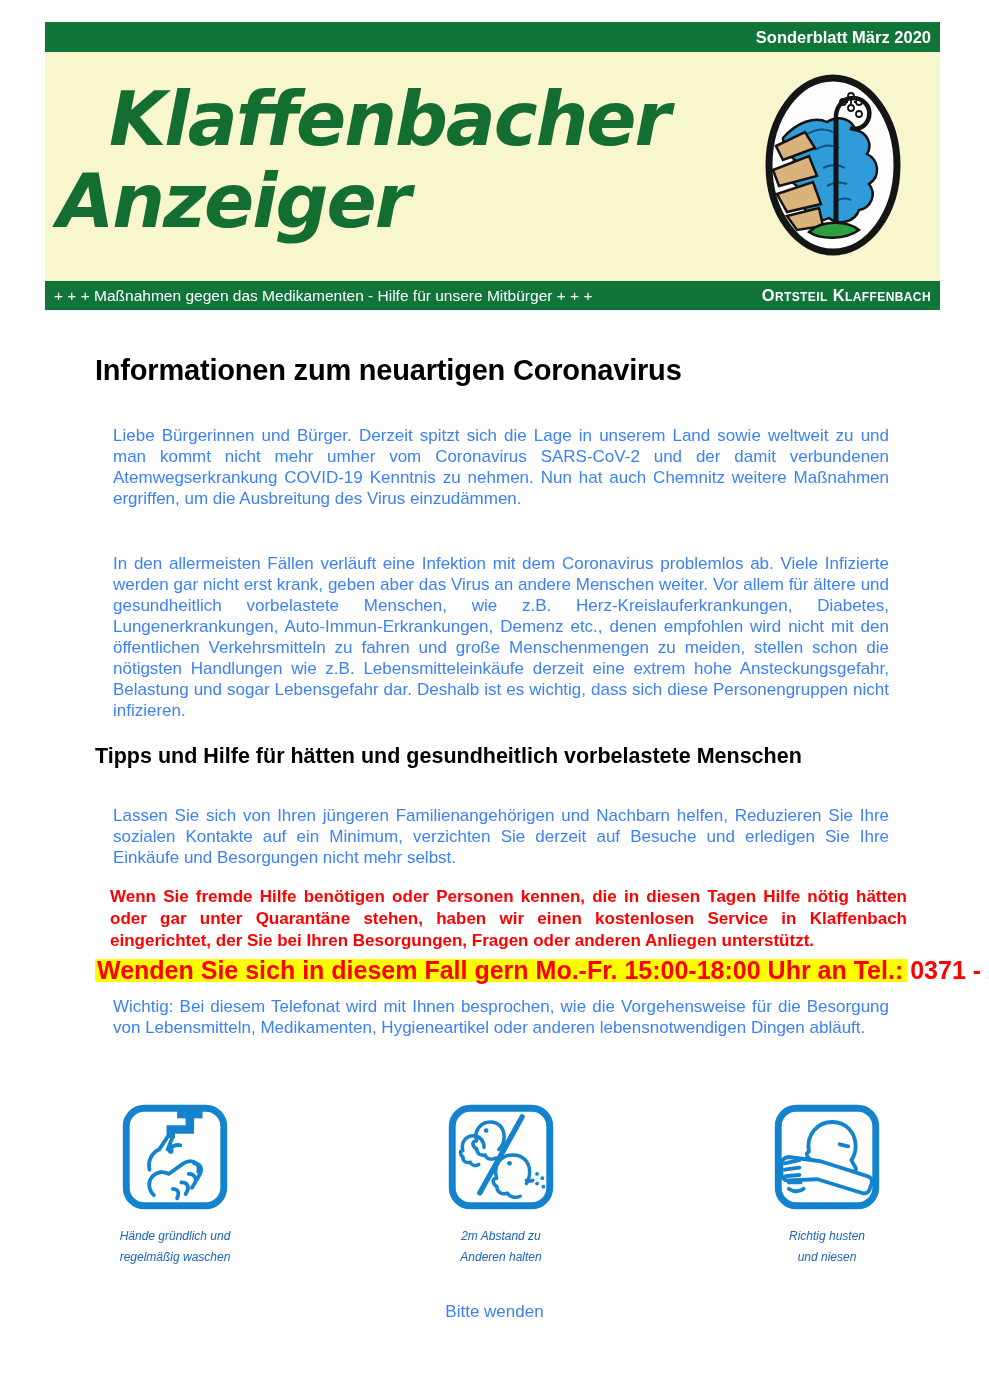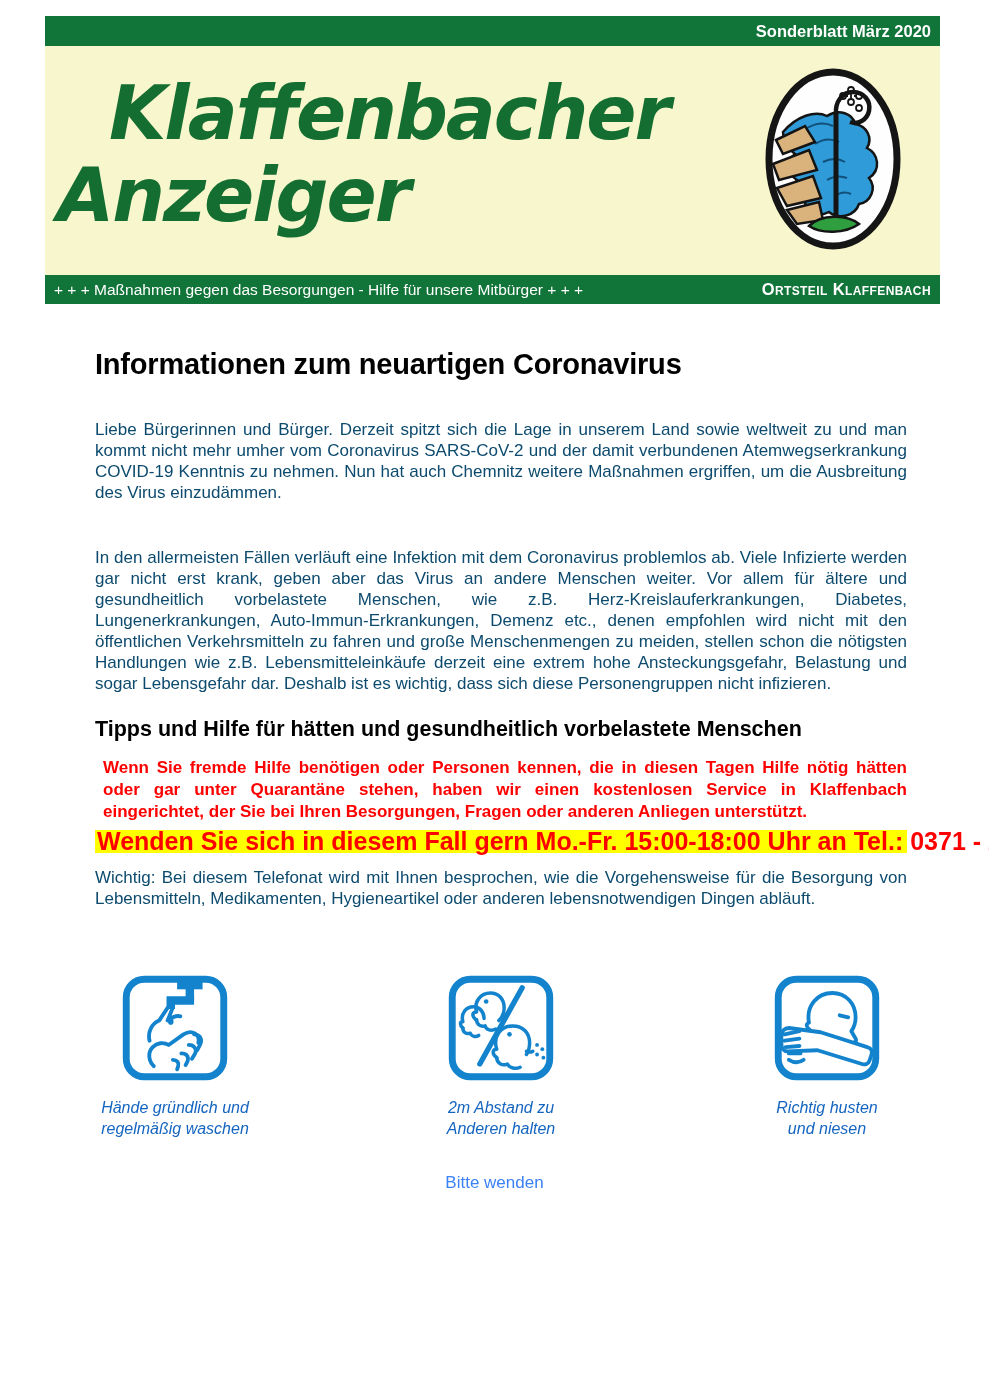--- a/index.html
+++ b/index.html
@@ -5,21 +5,21 @@
   html, body { margin: 0; padding: 0; background: #ffffff; }
   .sheet {
     position: relative;
     width: 989px; height: 1400px;
     background: #ffffff;
     font-family: "Liberation Sans", sans-serif;
     color: #111;
     overflow: hidden;
   }
   
-  .banner { margin: 16px 49px 0 45px; }
+  .banner { margin: 22px 49px 0 45px; }
   .topbar {
     height: 30px; background: #117438; color: #fff;
     display: flex; align-items: center; justify-content: flex-end;
     padding-right: 9px; box-sizing: border-box;
     font-size: 16.5px; font-weight: bold;
   }
   .cream { position: relative; height: 229px; background: #f8f6cc; overflow: hidden; }
   .title-line {
     position: absolute;
     font-family: "DejaVu Sans", sans-serif;
@@ -38,46 +38,46 @@
   .ticker { font-size: 15.5px; }
   .district { font-size: 16.5px; font-weight: bold; font-variant: small-caps; letter-spacing: .4px; }
   
   .content { margin: 0 82px 0 95px; }
   h1 {
     margin: 44px 0 16px 0; font-size: 29px; font-weight: bold; color: #000;
     letter-spacing: -0.2px;
   }
   h2 { margin: 23px 0 0 0; font-size: 21.5px; font-weight: bold; color: #000; }
   p.body {
-    margin: 0; font-size: 17px; line-height: 21px; text-align: justify; color: #0c4a6e;
+    margin: 18px; font-size: 17px; line-height: 21px; text-align: justify; color: #3b82f6;
   }
   .mt-intro { margin-top: 38px !important; }
   .mt-risk  { margin-top: 44px !important; }
   .mt-tips  { margin-top: 36px !important; }
   p.alert {
-    margin: 15px 0 0 8px; font-size: 17px; line-height: 22px; text-align: justify;
+    margin: 15px 0 0 15px; font-size: 17px; line-height: 22px; text-align: justify;
     font-weight: bold; color: #fe0000;
   }
   .hotline {
     display: block; margin: 7px 0 0 0; background: #ffff00; color: #fe0000;
     font-weight: bold; font-size: 25px; line-height: 23px; padding: 0 2px;
     white-space: nowrap;
   }
   .mt-important { margin-top: 14px !important; }
   
   .pictos {
     margin: 66px -10px 0 -10px;
     display: flex; justify-content: space-between;
   }
   .picto { margin: 0; width: 180px; display: flex; flex-direction: column; align-items: center; }
   .tile { width: 106px; height: 106px; }
   .tile svg { width: 106px; height: 106px; display: block; }
   figcaption {
     margin-top: 16px; text-align: center;
-    color: #1565c0; font-style: italic; font-size: 16px; line-height: 21px;
+    color: #1565c0; font-style: italic; font-size: 12px; line-height: 21px;
     white-space: pre-line;
   }
   .turnover {
     margin-top: 34px; text-align: center; font-size: 17px; color: #3b82f6;
   }
 </style>
 </head>
 <body>
 
 <div class="sheet">
@@ -109,33 +109,34 @@
             <circle cx="80" cy="30" r="3"></circle>
               <circle cx="96" cy="42" r="3"></circle>
             <path d="M88 27 v6 M91 30 h2 M85 30 h-2"></path>
           </g>
           <path fill="#2f9e3f" stroke="#141414" stroke-width="2.5" d="M46 160 C58 148 84 148 96 158 C82 168 58 168 46 160 Z"></path>
         </svg>
       </div>
     </div>
 
     <div class="newsbar">
-      <span class="ticker">+ + + Maßnahmen gegen das Besorgungen - Hilfe für unsere Mitbürger + + +</span>
+      <span class="ticker">+ + + Maßnahmen gegen das Medikamenten - Hilfe für unsere Mitbürger + + +</span>
       <span class="district">Ortsteil Klaffenbach</span>
     </div>
   </header>
 
   <main class="content">
     <h1>Informationen zum neuartigen Coronavirus</h1>
 
     <p class="body mt-intro">Liebe Bürgerinnen und Bürger. Derzeit spitzt sich die Lage in unserem Land sowie weltweit zu und man kommt nicht mehr umher vom Coronavirus SARS-CoV-2 und der damit verbundenen Atemwegserkrankung COVID-19 Kenntnis zu nehmen. Nun hat auch Chemnitz weitere Maßnahmen ergriffen, um die Ausbreitung des Virus einzudämmen.</p>
     <p class="body mt-risk">In den allermeisten Fällen verläuft eine Infektion mit dem Coronavirus problemlos ab. Viele Infizierte werden gar nicht erst krank, geben aber das Virus an andere Menschen weiter. Vor allem für ältere und gesundheitlich vorbelastete Menschen, wie z.B. Herz-Kreislauferkrankungen, Diabetes, Lungenerkrankungen, Auto-Immun-Erkrankungen, Demenz etc., denen empfohlen wird nicht mit den öffentlichen Verkehrsmitteln zu fahren und große Menschenmengen zu meiden, stellen schon die nötigsten Handlungen wie z.B. Lebensmitteleinkäufe derzeit eine extrem hohe Ansteckungsgefahr, Belastung und sogar Lebensgefahr dar. Deshalb ist es wichtig, dass sich diese Personengruppen nicht infizieren.</p>
 
     <h2>Tipps und Hilfe für hätten und gesundheitlich vorbelastete Menschen</h2>
 
+    <p class="body mt-tips">Lassen Sie sich von Ihren jüngeren Familienangehörigen und Nachbarn helfen, Reduzieren Sie Ihre sozialen Kontakte auf ein Minimum, verzichten Sie derzeit auf Besuche und erledigen Sie Ihre Einkäufe und Besorgungen nicht mehr selbst.</p>
     <p class="alert">Wenn Sie fremde Hilfe benötigen oder Personen kennen, die in diesen Tagen Hilfe nötig hätten oder gar unter Quarantäne stehen, haben wir einen kostenlosen Service in Klaffenbach eingerichtet, der Sie bei Ihren Besorgungen, Fragen oder anderen Anliegen unterstützt.</p>
     <span class="hotline">Wenden Sie sich in diesem Fall gern Mo.-Fr. 15:00-18:00 Uhr an Tel.: 0371 - 260 70 17</span>
     <p class="body mt-important">Wichtig: Bei diesem Telefonat wird mit Ihnen besprochen, wie die Vorgehensweise für die Besorgung von Lebensmitteln, Medikamenten, Hygieneartikel oder anderen lebensnotwendigen Dingen abläuft.</p>
 
     <div class="pictos">
 
       <figure class="picto">
         <div class="tile">
           <svg viewBox="0 0 100 100">
             <g stroke="#1283cc" fill="none" stroke-linecap="round" stroke-linejoin="round">

